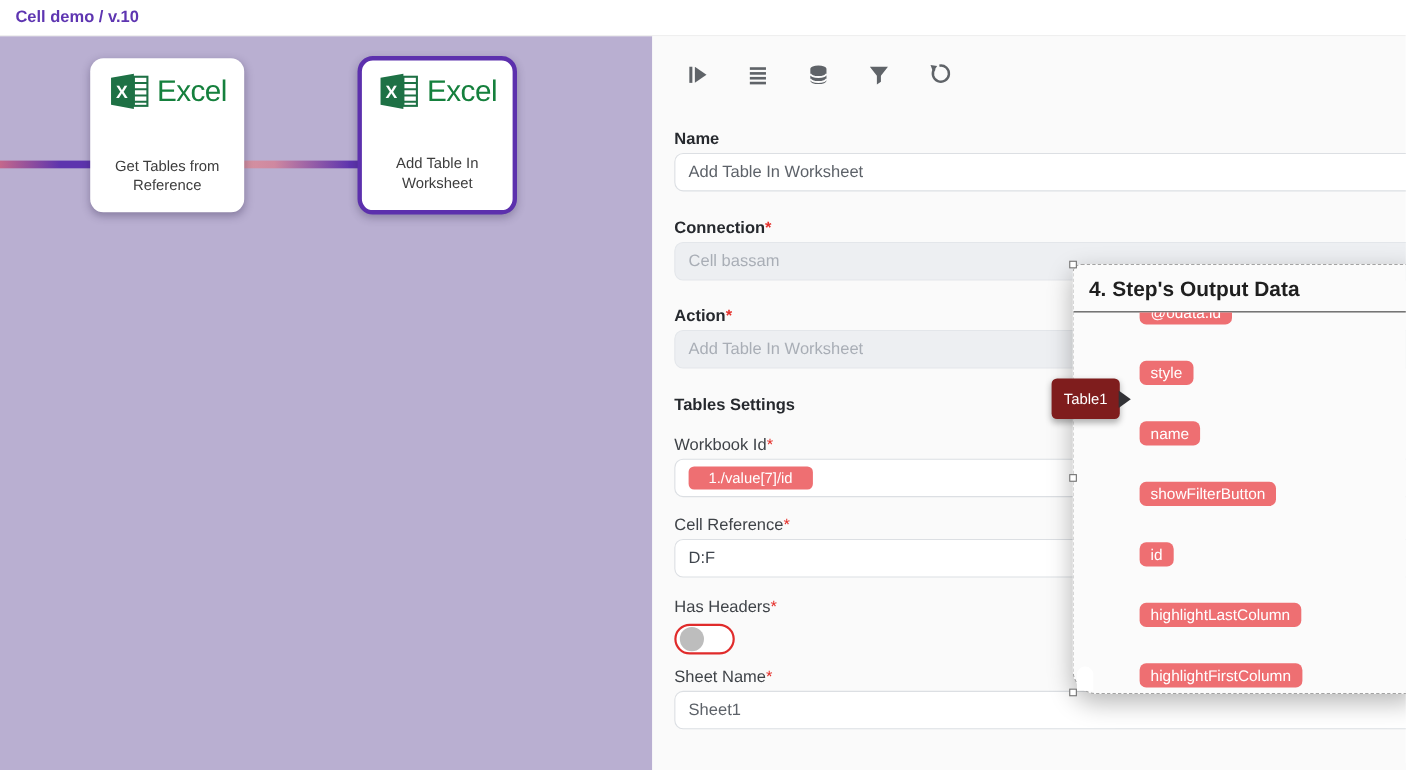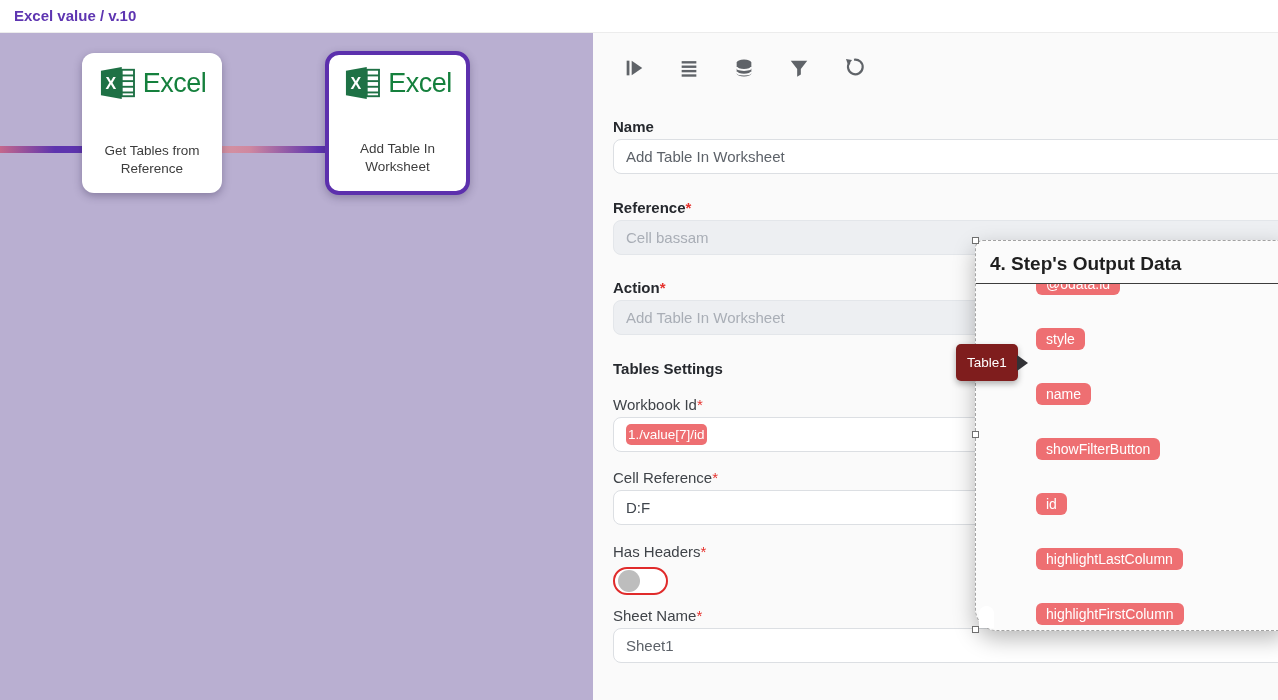--- a/index.html
+++ b/index.html
@@ -33,21 +33,21 @@
   .tool-btn { width:22px; height:22px; display:flex; align-items:center; justify-content:center; cursor:pointer; }
 
   .fld-label { position:absolute; left:20px; font-size:15px; color:#3f4348; white-space:nowrap; }
   .fld-label.bold { font-weight:bold; color:#26292e; }
   .req { color:#e5322d; }
   .fld-input { position:absolute; left:20px; width:690px; height:35px; background:#fff;
                border:1px solid #dcdfe3; border-radius:8px; font-size:15px; color:#5d6269;
                display:flex; align-items:center; padding-left:12px; }
   .fld-input.disabled { background:#edeff2; border-color:#e3e6ea; color:#a9aeb6; }
   .fld-input.dark { color:#3f454d; }
-  .data-chip { background:#ee6f72; color:#fff; font-size:13.5px; border-radius:5px; padding:3px 2px; }
+  .data-chip { background:#ee6f72; color:#fff; font-size:13.5px; border-radius:5px; padding:3px 18px; }
 
   .toggle { position:absolute; left:20px; top:534px; width:55px; height:28px; background:#fff;
             border:2px solid #e02b2b; border-radius:14px; cursor:pointer; }
   .toggle-knob { position:absolute; left:3px; top:1px; width:22px; height:22px; border-radius:50%; background:#bdbdbd; }
 
   
   .output-panel { position:absolute; left:975px; top:240px; width:310px; height:391px; z-index:5;
                   background:#fbfbfb; border:1px dashed #a3a3a3; border-radius:8px 0 0 22px;
                   box-shadow:0 8px 22px rgba(0,0,0,.28); }
   .output-header { padding:12px 0 8px 14px; font-size:19px; font-weight:bold; color:#1f1f1f;
@@ -71,21 +71,21 @@
                         border-top:8px solid transparent; border-bottom:8px solid transparent;
                         border-left:11px solid #323236; }
   svg { display:block; }
 </style>
 </head>
 <body>
 
 <div id="viewport">
 
   <div class="topbar">
-    <div class="topbar-title">Excel value / v.10</div>
+    <div class="topbar-title">Cell demo / v.10</div>
   </div>
 
   <div class="canvas">
     <div class="edge edge-1"></div>
     <div class="edge edge-2"></div>
 
     <div class="node node-1">
       <div class="node-logo">
         <svg width="38" height="34" viewBox="0 0 40 36">
           <polygon points="3,5 25,1 25,35 3,31" fill="#1e7145"></polygon>
@@ -153,21 +153,21 @@
           <polygon points="3.2,2.2 9.8,3.2 5.8,9.2" fill="#5f6368"></polygon>
         </svg>
       </div>
     </div>
 
     <div class="fld-label bold" style="top:85px"><span>Name</span></div>
     <div class="fld-input" style="top:106px">
         <span>Add Table In Worksheet</span>
       </div>
 
-    <div class="fld-label bold" style="top:166px"><span>Reference</span><span class="req">*</span></div>
+    <div class="fld-label bold" style="top:166px"><span>Connection</span><span class="req">*</span></div>
     <div class="fld-input disabled" style="top:187px">
         <span>Cell bassam</span>
       </div>
 
     <div class="fld-label bold" style="top:246px"><span>Action</span><span class="req">*</span></div>
     <div class="fld-input disabled" style="top:267px">
         <span>Add Table In Worksheet</span>
       </div>
 
     <div class="fld-label bold" style="top:327px"><span>Tables Settings</span></div>

